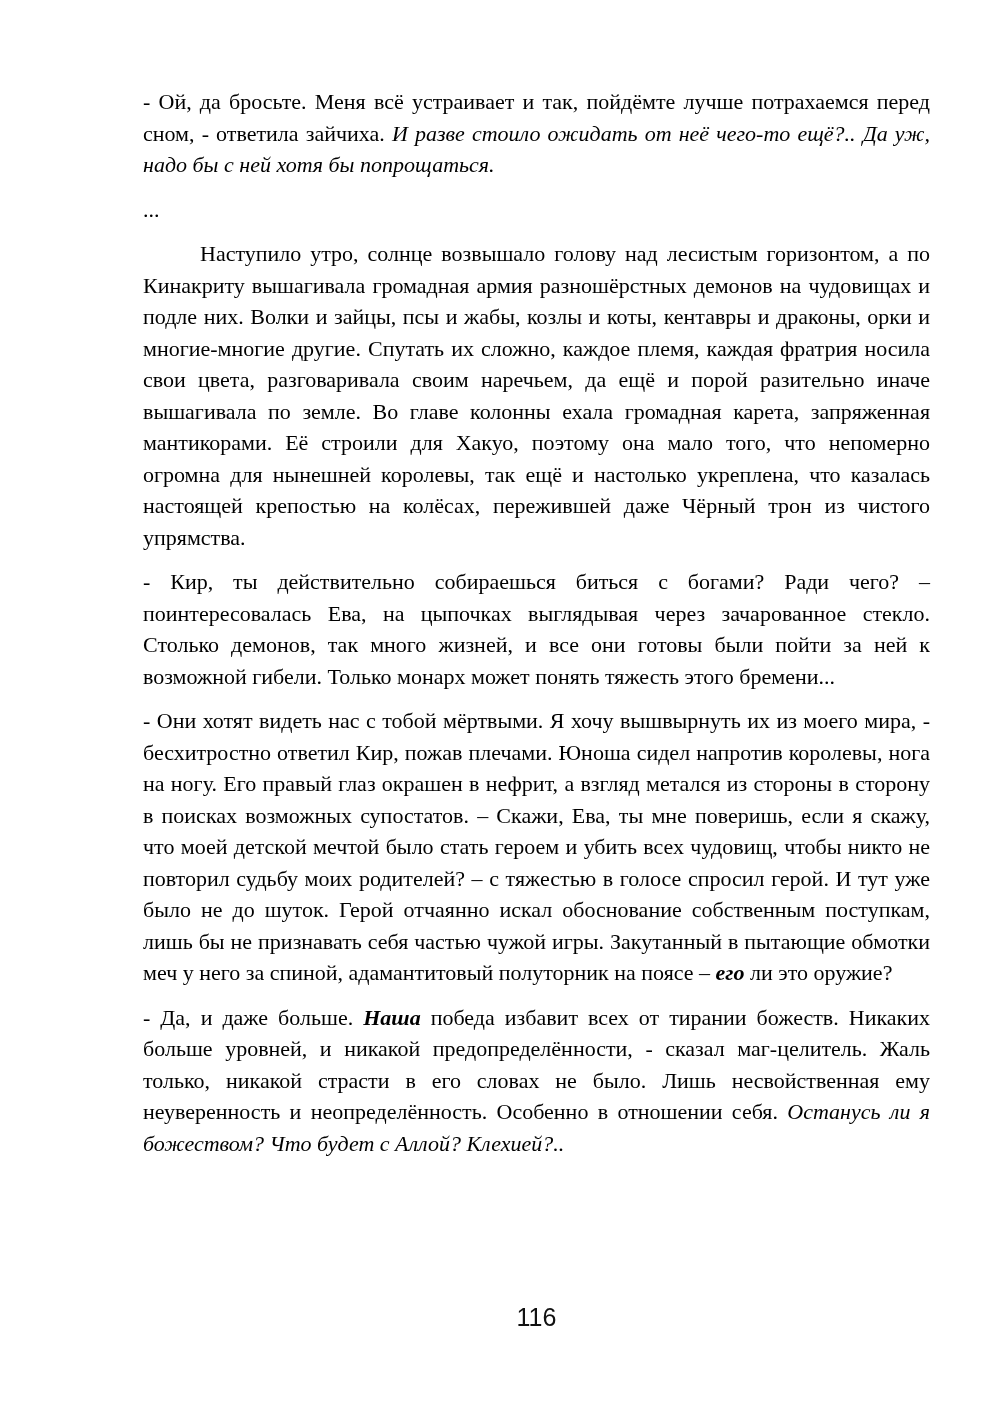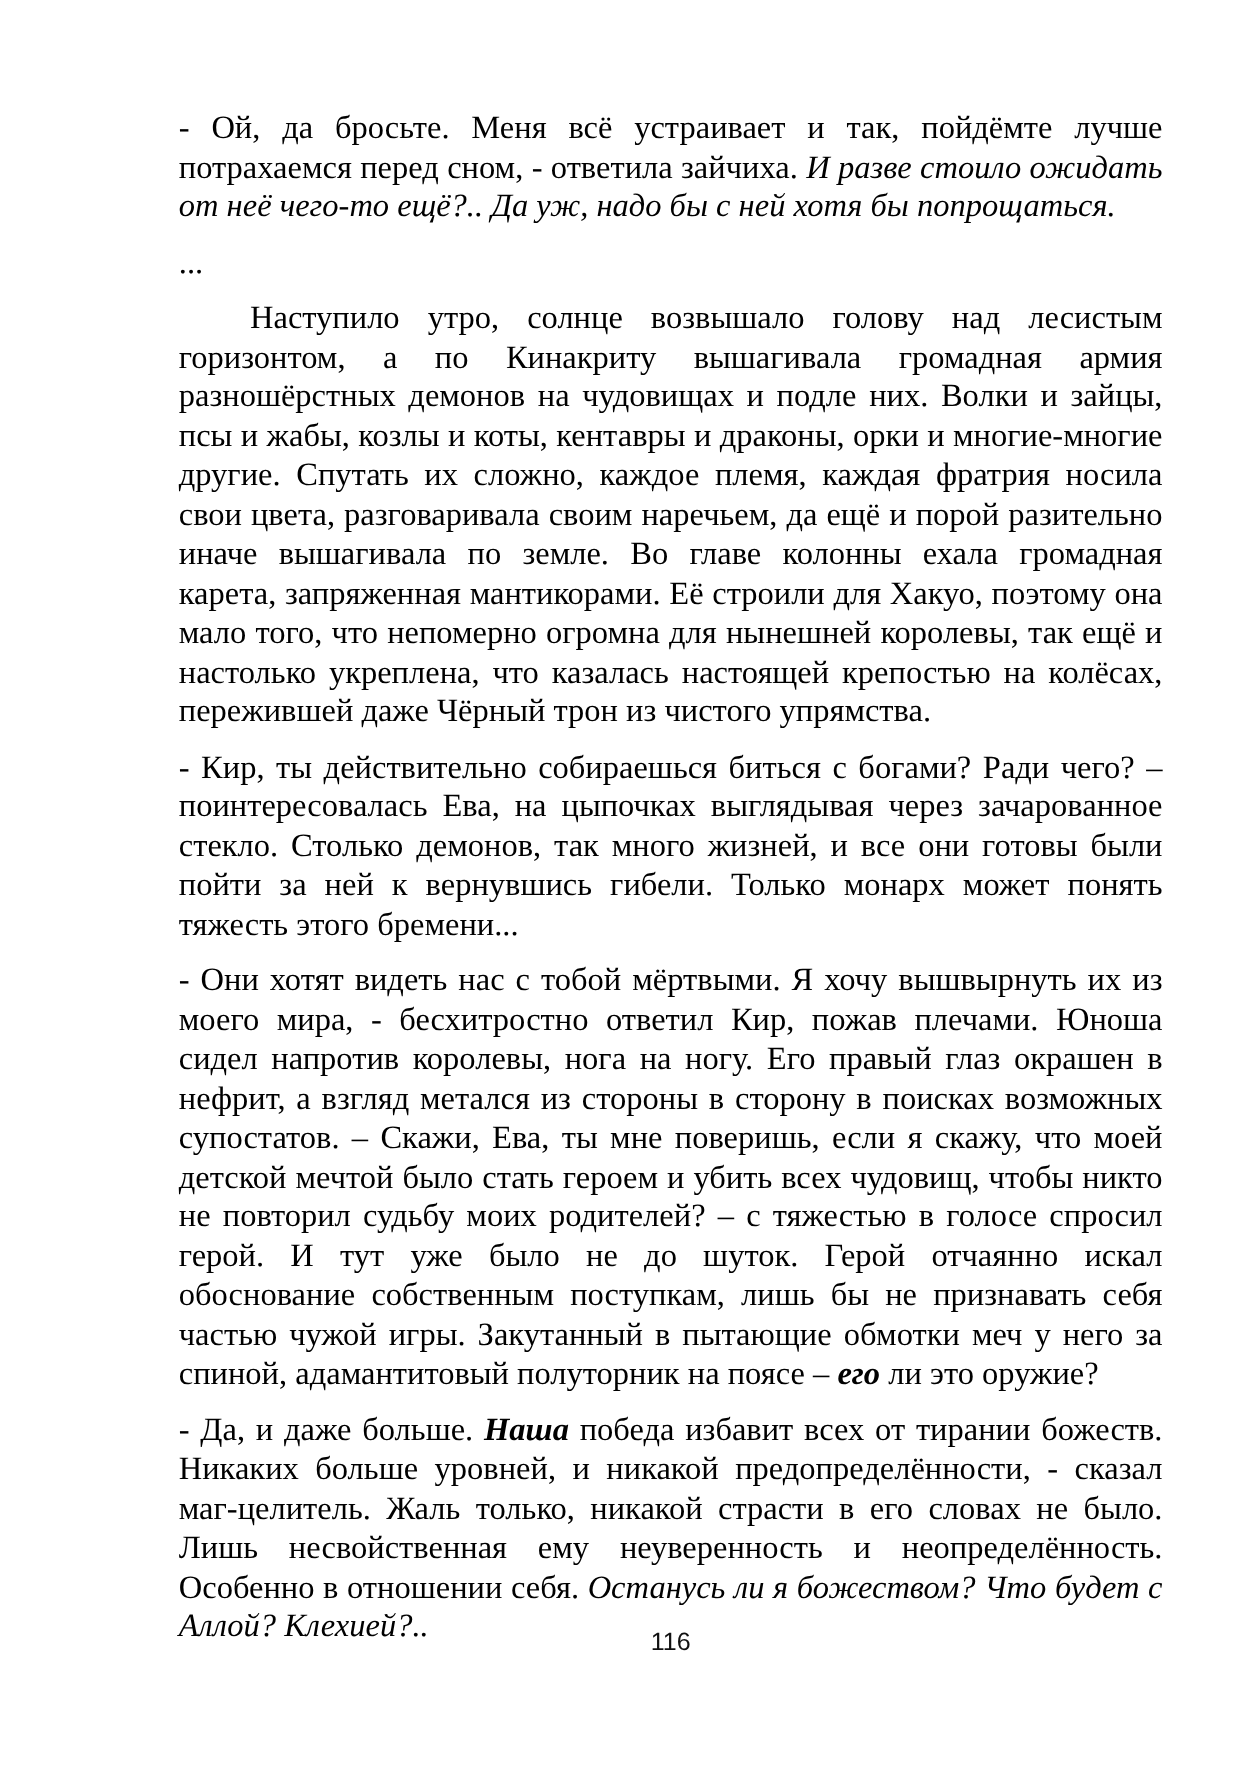--- a/index.html
+++ b/index.html
@@ -14,21 +14,21 @@
     background: #ffffff;
     color: #000000;
     font-family: "Liberation Serif", serif;
     overflow: hidden;
   }
   .content {
     position: absolute;
     left: 143px;
     top: 86px;
     width: 787px;
-    font-size: 26px;
+    font-size: 22px;
     line-height: 31.5px;
     text-align: justify;
   }
   .para {
     margin: 0 0 13px 0;
     padding: 0;
   }
   .para.indent {
     text-indent: 57px;
   }
@@ -40,30 +40,30 @@
     font-weight: bold;
     font-family: Liberation Serif, serif;
   }
   .page-number {
     position: absolute;
     left: 143px;
     width: 787px;
     top: 1303px;
     text-align: center;
     font-family: "Liberation Sans", sans-serif;
-    font-size: 20px;
+    font-size: 25px;
     color: #111111;
   }
 </style>
 </head>
 <body>
 
 <div class="page">
   <div class="content">
       <p class="para"><span>- Ой, да бросьте. Меня всё устраивает и так, пойдёмте лучше потрахаемся перед сном, - ответила зайчиха. </span><span class="run-italic">И разве стоило ожидать от неё чего-то ещё?.. Да уж, надо бы с ней хотя бы попрощаться.</span></p>
       <p class="para"><span>...</span></p>
       <p class="para indent"><span>Наступило утро, солнце возвышало голову над лесистым горизонтом, а по Кинакриту вышагивала громадная армия разношёрстных демонов на чудовищах и подле них. Волки и зайцы, псы и жабы, козлы и коты, кентавры и драконы, орки и многие-многие другие. Спутать их сложно, каждое племя, каждая фратрия носила свои цвета, разговаривала своим наречьем, да ещё и порой разительно иначе вышагивала по земле. Во главе колонны ехала громадная карета, запряженная мантикорами. Её строили для Хакуо, поэтому она мало того, что непомерно огромна для нынешней королевы, так ещё и настолько укреплена, что казалась настоящей крепостью на колёсах, пережившей даже Чёрный трон из чистого упрямства.</span></p>
-      <p class="para"><span>- Кир, ты действительно собираешься биться с богами? Ради чего? – поинтересовалась Ева, на цыпочках выглядывая через зачарованное стекло. Столько демонов, так много жизней, и все они готовы были пойти за ней к вернувшись гибели. Только монарх может понять тяжесть этого бремени...</span></p>
+      <p class="para"><span>- Кир, ты действительно собираешься биться с богами? Ради чего? – поинтересовалась Ева, на цыпочках выглядывая через зачарованное стекло. Столько демонов, так много жизней, и все они готовы были пойти за ней к возможной гибели. Только монарх может понять тяжесть этого бремени...</span></p>
       <p class="para"><span>- Они хотят видеть нас с тобой мёртвыми. Я хочу вышвырнуть их из моего мира, - бесхитростно ответил Кир, пожав плечами. Юноша сидел напротив королевы, нога на ногу. Его правый глаз окрашен в нефрит, а взгляд метался из стороны в сторону в поисках возможных супостатов. – Скажи, Ева, ты мне поверишь, если я скажу, что моей детской мечтой было стать героем и убить всех чудовищ, чтобы никто не повторил судьбу моих родителей? – с тяжестью в голосе спросил герой. И тут уже было не до шуток. Герой отчаянно искал обоснование собственным поступкам, лишь бы не признавать себя частью чужой игры. Закутанный в пытающие обмотки меч у него за спиной, адамантитовый полуторник на поясе – </span><span class="run-bold-italic">его</span><span> ли это оружие?</span></p>
       <p class="para"><span>- Да, и даже больше. </span><span class="run-bold-italic">Наша</span><span> победа избавит всех от тирании божеств. Никаких больше уровней, и никакой предопределённости, - сказал маг-целитель. Жаль только, никакой страсти в его словах не было. Лишь несвойственная ему неуверенность и неопределённость. Особенно в отношении себя. </span><span class="run-italic">Останусь ли я божеством? Что будет с Аллой? Клехией?..</span></p>
     </div>
   <div class="page-number">116</div>
 </div>
 
 </body></html>

